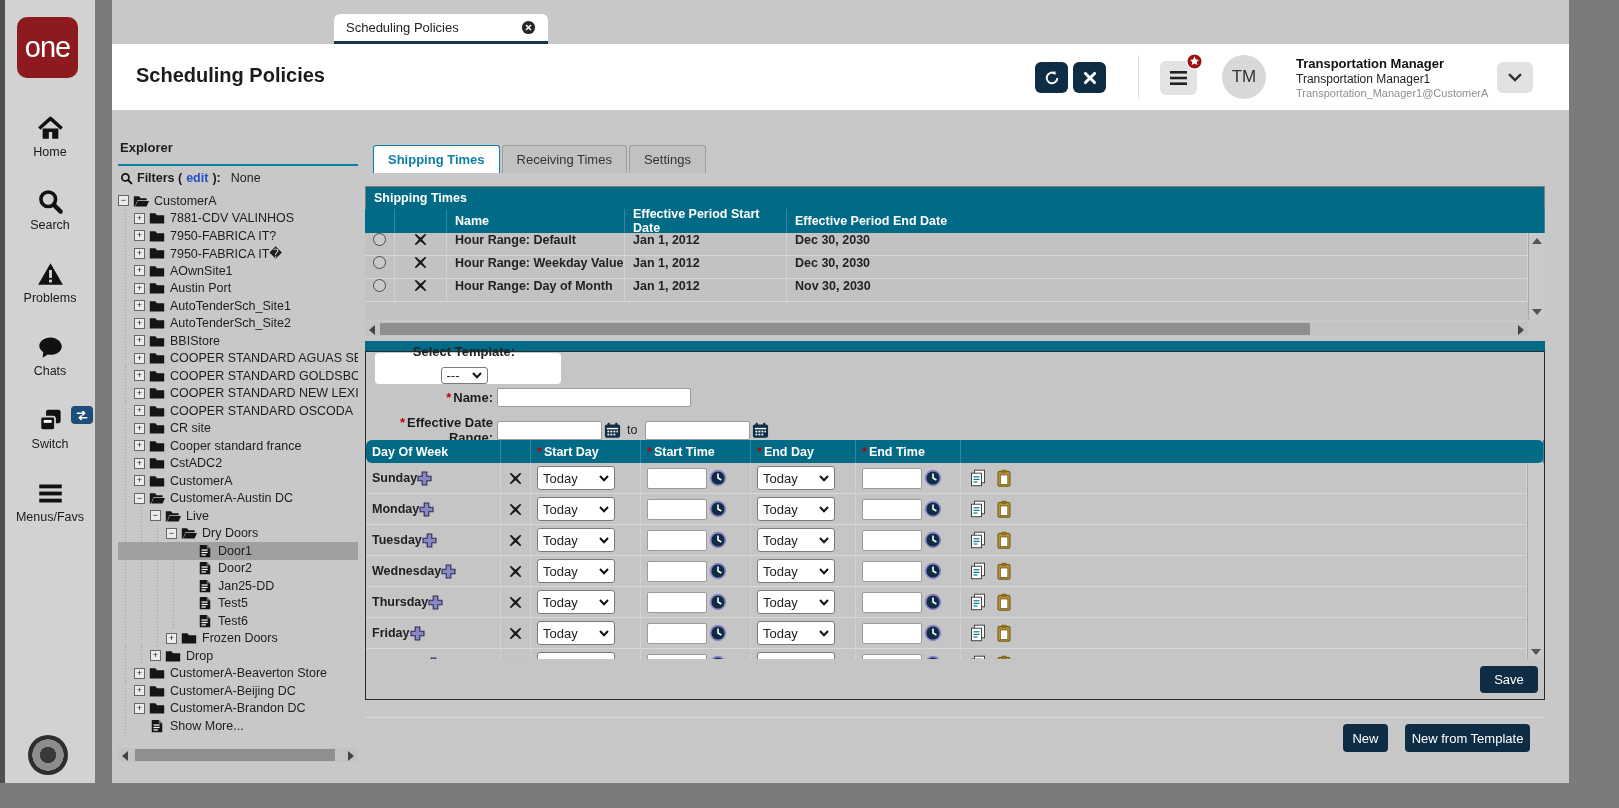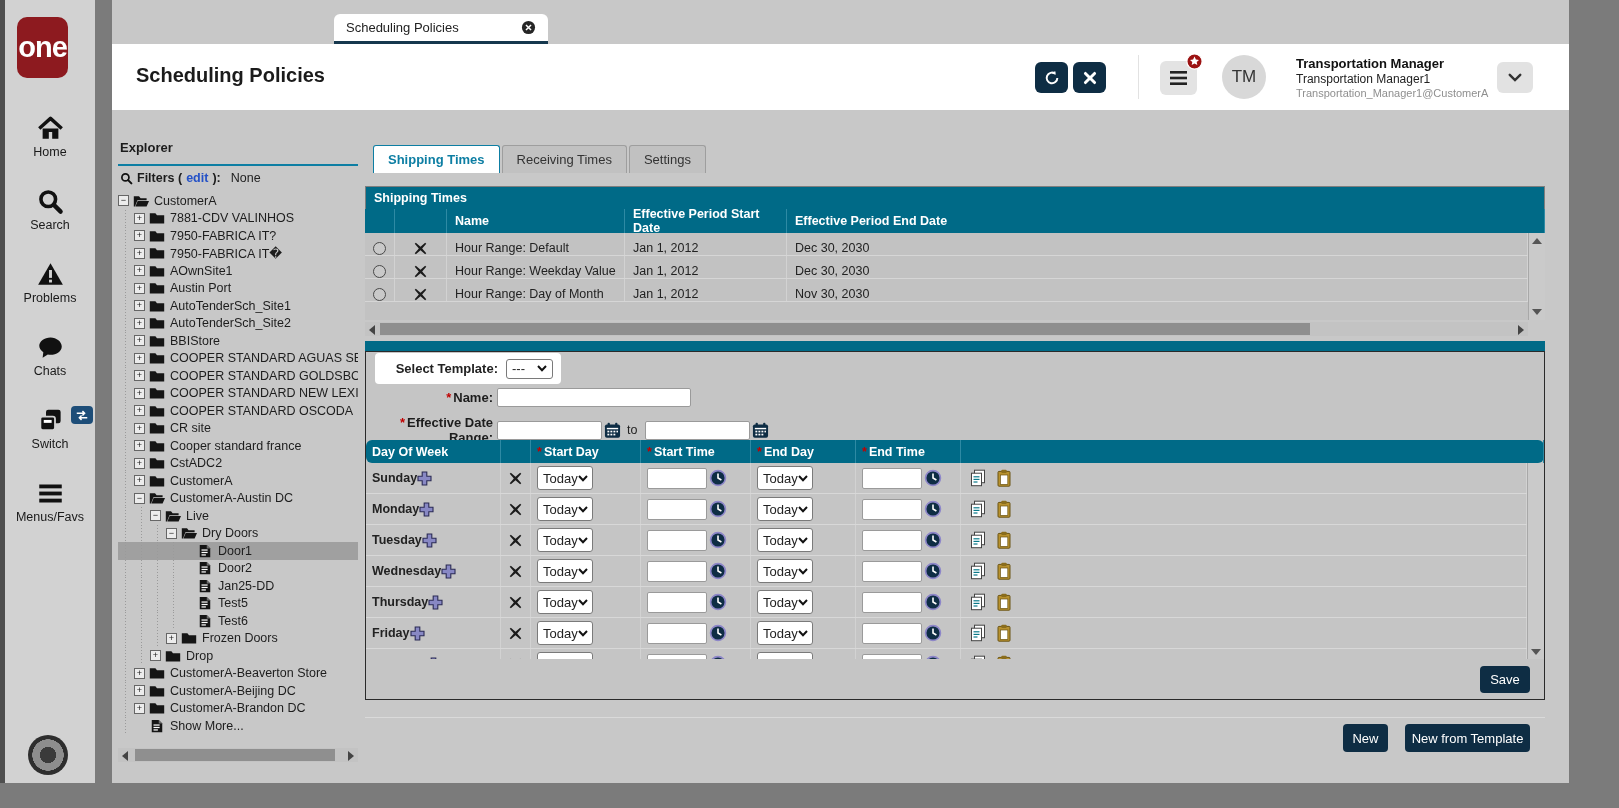--- a/index.html
+++ b/index.html
@@ -4,22 +4,22 @@
 <style>
   * { margin:0; padding:0; box-sizing:border-box; }
   html,body { width:1619px; height:808px; }
   body { background:#7b7b7b; font-family:"Liberation Sans","DejaVu Sans",sans-serif; position:relative; overflow:hidden; color:#222; }
   .ic { display:inline-flex; align-items:center; justify-content:center; }
   .ic svg { display:block; }
 
   
   #left-edge { position:absolute; left:0; top:0; width:5px; height:783px; background:#4f4f4f; }
   #sidebar { position:absolute; left:5px; top:0; width:90px; height:783px; background:#d2d2d2; }
-  #logo { position:absolute; left:12px; top:17px; width:51px; height:61px; background:#8d1a1f; border-radius:10px;
-          display:flex; align-items:center; justify-content:center; color:#fff; font-size:29px; font-weight:bold; letter-spacing:-1px; }
+  #logo { position:absolute; left:12px; top:17px; width:61px; height:61px; background:#8d1a1f; border-radius:10px;
+          display:flex; align-items:center; justify-content:center; color:#fff; font-size:29px; font-weight:normal; letter-spacing:-1px; }
   #sidebar-items { position:absolute; top:100px; left:0; width:90px; }
   .sb-item { height:73px; display:flex; flex-direction:column; align-items:center; justify-content:center; cursor:pointer; position:relative; }
   .sb-item .ic svg { width:27px; height:27px; }
   .sb-label { font-size:12.5px; color:#1a1a1a; margin-top:3px; white-space:nowrap; }
   .sb-badge { position:absolute; right:2px; top:14px; width:22px; height:18px; background:#1d4d78; border-radius:4px;
               display:flex; align-items:center; justify-content:center; }
   .sb-badge svg { width:14px; height:11px; }
   #globe-icon { position:absolute; left:23px; top:735px; width:40px; height:40px; border-radius:50%;
      background:radial-gradient(circle, #3a3a3a 0 28%, #8d8d8d 29% 55%, #2e2e2e 56% 100%); }
 
@@ -97,35 +97,35 @@
   
   #shipping-block { position:absolute; top:186px; left:0; width:1180px; height:151px; }
   #shipping-titlebar { height:23px; background:#006a87; color:#fff; font-size:12.5px; font-weight:bold;
                        display:flex; align-items:center; padding-left:8px; border:1px solid #7e7e7e; border-bottom:none; }
   .sh-header { height:24px; background:#006a87; display:flex; color:#fff; font-size:12.5px; font-weight:bold; }
   .sh-header > div { display:flex; align-items:center; padding-left:8px; border-right:1px solid #2e8aa4; }
   .shc0 { width:30px; flex:0 0 30px; } .shc1 { width:52px; flex:0 0 52px; }
   .shc2 { width:178px; flex:0 0 178px; } .shc3 { width:162px; flex:0 0 162px; } .shc4 { flex:1; }
   #shipping-rows { position:relative; width:1163px; height:87px; background:#c2c2c2; }
   .sh-row { height:23px; display:flex; border-bottom:1px solid #d6d6d6; font-size:12.5px; align-items:center; }
-  .sh-row > div { display:flex; align-items:flex-end; height:100%; padding-left:8px; border-right:1px solid #d2d2d2; overflow:hidden; }
+  .sh-row > div { display:flex; align-items:flex-start; height:100%; padding-left:8px; border-right:1px solid #d2d2d2; overflow:hidden;font-weight:bold; }
   .sh-row .shc0 { justify-content:center; padding-left:0; }
   .sh-row .shc1 { justify-content:center; padding-left:0; }
   .radio { width:13px; height:13px; border-radius:50%; border:1.5px solid #4a4a4a; background:#c9c9c9; cursor:pointer; }
   .x-ic svg { width:13px; height:13px; cursor:pointer; }
   #shipping-vscroll { position:absolute; right:0; top:47px; width:17px; height:87px; background:#cacaca; border-left:1px solid #a8a8a8; }
   #shipping-vscroll .ar-up { position:absolute; left:3px; top:4px; }
   #shipping-vscroll .ar-down { position:absolute; left:3px; bottom:4px; }
   #shipping-hscroll { position:absolute; left:0; top:136px; width:1163px; height:14px; background:#c3c3c3; }
 
   
   #teal-strip { position:absolute; top:341px; left:0; width:1180px; height:10px; background:#006a87; }
   #detail-panel { position:absolute; top:351px; left:0; width:1180px; height:349px; background:#c5c5c5; border:1px solid #2a2a2a; }
   #spotlight { position:absolute; left:9px; top:1px; width:186px; height:31px; background:#fff; border-radius:4px;
-               display:flex; align-items:center; justify-content:flex-end; gap:8px; padding-right:8px; }
+               display:flex; align-items:center; justify-content:flex-end; gap:8px; padding-right:8px;flex-direction:column; }
   #spotlight .flabel { font-size:13px; font-weight:bold; }
   .selbox { background:#fff; border:1px solid #7a7a7a; border-radius:3px; display:inline-flex; align-items:center;
             justify-content:space-between; padding:0 5px; font-size:13px; cursor:pointer; }
   .selbox svg { width:10px; height:7px; }
   #tmpl-select { width:47px; height:20px; }
   .form-row { position:absolute; left:0; display:flex; align-items:center; }
   .form-label { width:127px; text-align:right; font-size:13px; font-weight:bold; color:#1d1d1d; }
   .req { color:#c00000; margin-right:2px; font-weight:bold; }
   .tinput { background:#fff; border:1px solid #9a9a9a; border-radius:2px; height:19px; font-size:12.5px; padding:0 4px; font-family:inherit; }
   #name-row { top:36px; } #name-input { width:194px; margin-left:4px; }
@@ -144,31 +144,31 @@
   #week-rows { position:absolute; top:111px; left:0; width:1161px; height:196px; overflow:hidden; }
   .wk-row { height:31px; display:flex; border-bottom:1px solid #d8d8d8; align-items:center; background:#c5c5c5; }
   .wk-row > div { display:flex; align-items:center; height:100%; border-right:1px solid #d2d2d2; }
   .wk-day { width:135px; flex:0 0 135px; justify-content:flex-start; padding:0 10px 0 6px; font-size:12.5px; font-weight:bold; }
   .wk-x { width:30px; flex:0 0 30px; justify-content:center; }
   .wk-sd,.wk-ed { width:110px; flex:0 0 110px; padding-left:6px; }
   .wk-ed { width:105px; flex:0 0 105px; }
   .wk-st,.wk-et { width:110px; flex:0 0 110px; padding-left:6px; }
   .wk-et { width:105px; flex:0 0 105px; }
   .wk-act { flex:1; padding-left:8px; gap:8px; }
-  .day-select { width:56px; height:24px; }
+  .day-select { width:78px; height:24px; }
   .time-input { width:60px; height:21px; margin-right:2px; }
   .clock-ic svg { width:18px; height:18px; cursor:pointer; }
   .plus-ic svg { width:15px; height:15px; cursor:pointer; }
   .copy-ic svg,.paste-ic svg { width:18px; height:18px; cursor:pointer; }
   #week-vscroll { position:absolute; left:1161px; top:111px; width:17px; height:196px; background:#cacaca; border-left:1px solid #a8a8a8; }
   #week-vscroll .ar-down { position:absolute; left:3px; bottom:4px; }
 
   .navy-btn { background:#0e2d44; color:#fff; border:none; border-radius:4px; font-size:13px;
               font-family:inherit; cursor:pointer; }
-  #save-btn { position:absolute; left:1114px; top:314px; width:50px; height:27px; }
+  #save-btn { position:absolute; left:1114px; top:314px; width:58px; height:27px; }
   #bottom-divider { position:absolute; top:717px; left:0; width:1180px; height:1px; background:#dadada; }
   #new-btn { position:absolute; top:724px; left:978px; width:45px; height:28px; }
   #nft-btn { position:absolute; top:724px; left:1040px; width:125px; height:28px; }
 </style>
 </head>
 <body>
 
 <div id="left-edge"></div>
 
 <div id="sidebar">

